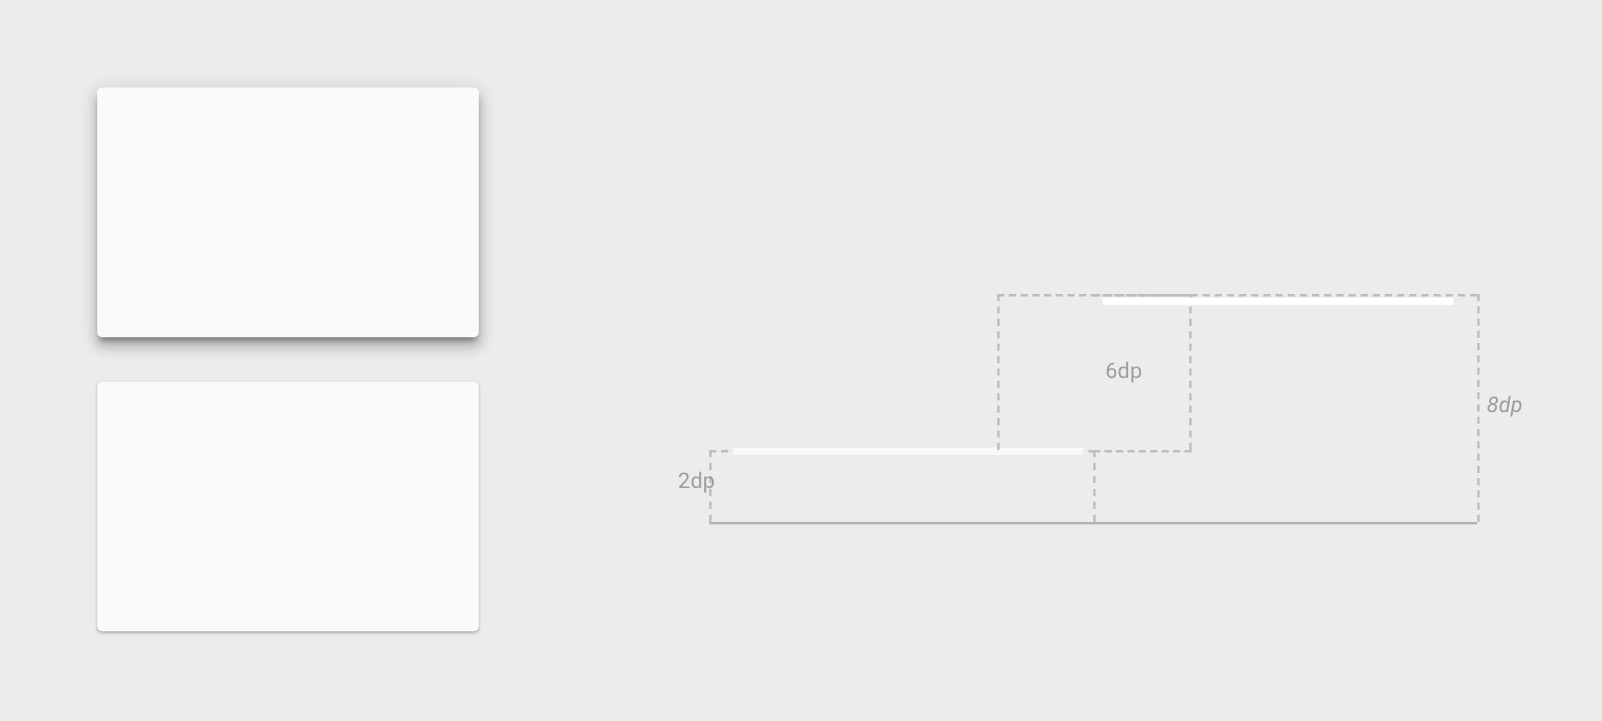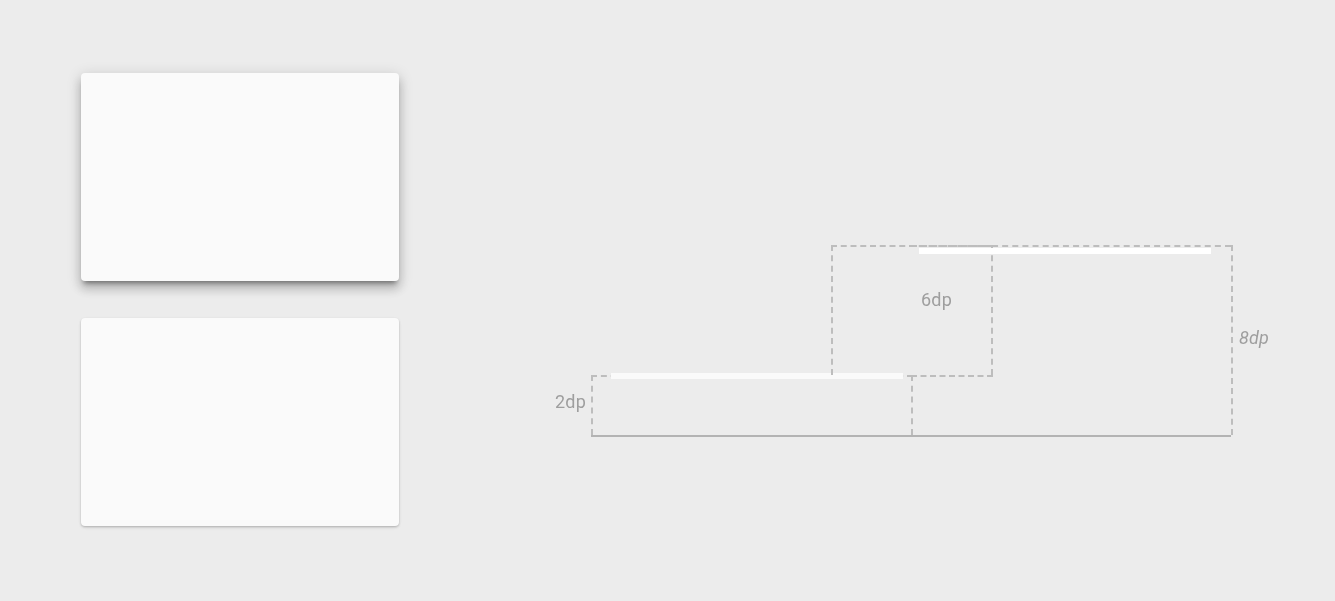--- a/index.html
+++ b/index.html
@@ -100,22 +100,22 @@
   .cap8 {
     position: absolute;
     left: 374px;
     top: 3px;
     width: 292px;
     height: 6px;
     background: #ffffff;
   }
 
   
-  .lbl-2 { left: 10px;   top: 146px; }
-  .lbl-6 { left: 376px; top: 44px;  }
+  .lbl-2 { left: 20px;   top: 146px; }
+  .lbl-6 { left: 376px; top: 54px;  }
   .lbl-8 { left: 694px; top: 82px; font-style: italic;  }
 </style>
 </head>
 <body>
 
 <div class="stage">
 
   <div class="card card-8dp"></div>
   <div class="card card-2dp"></div>
 

